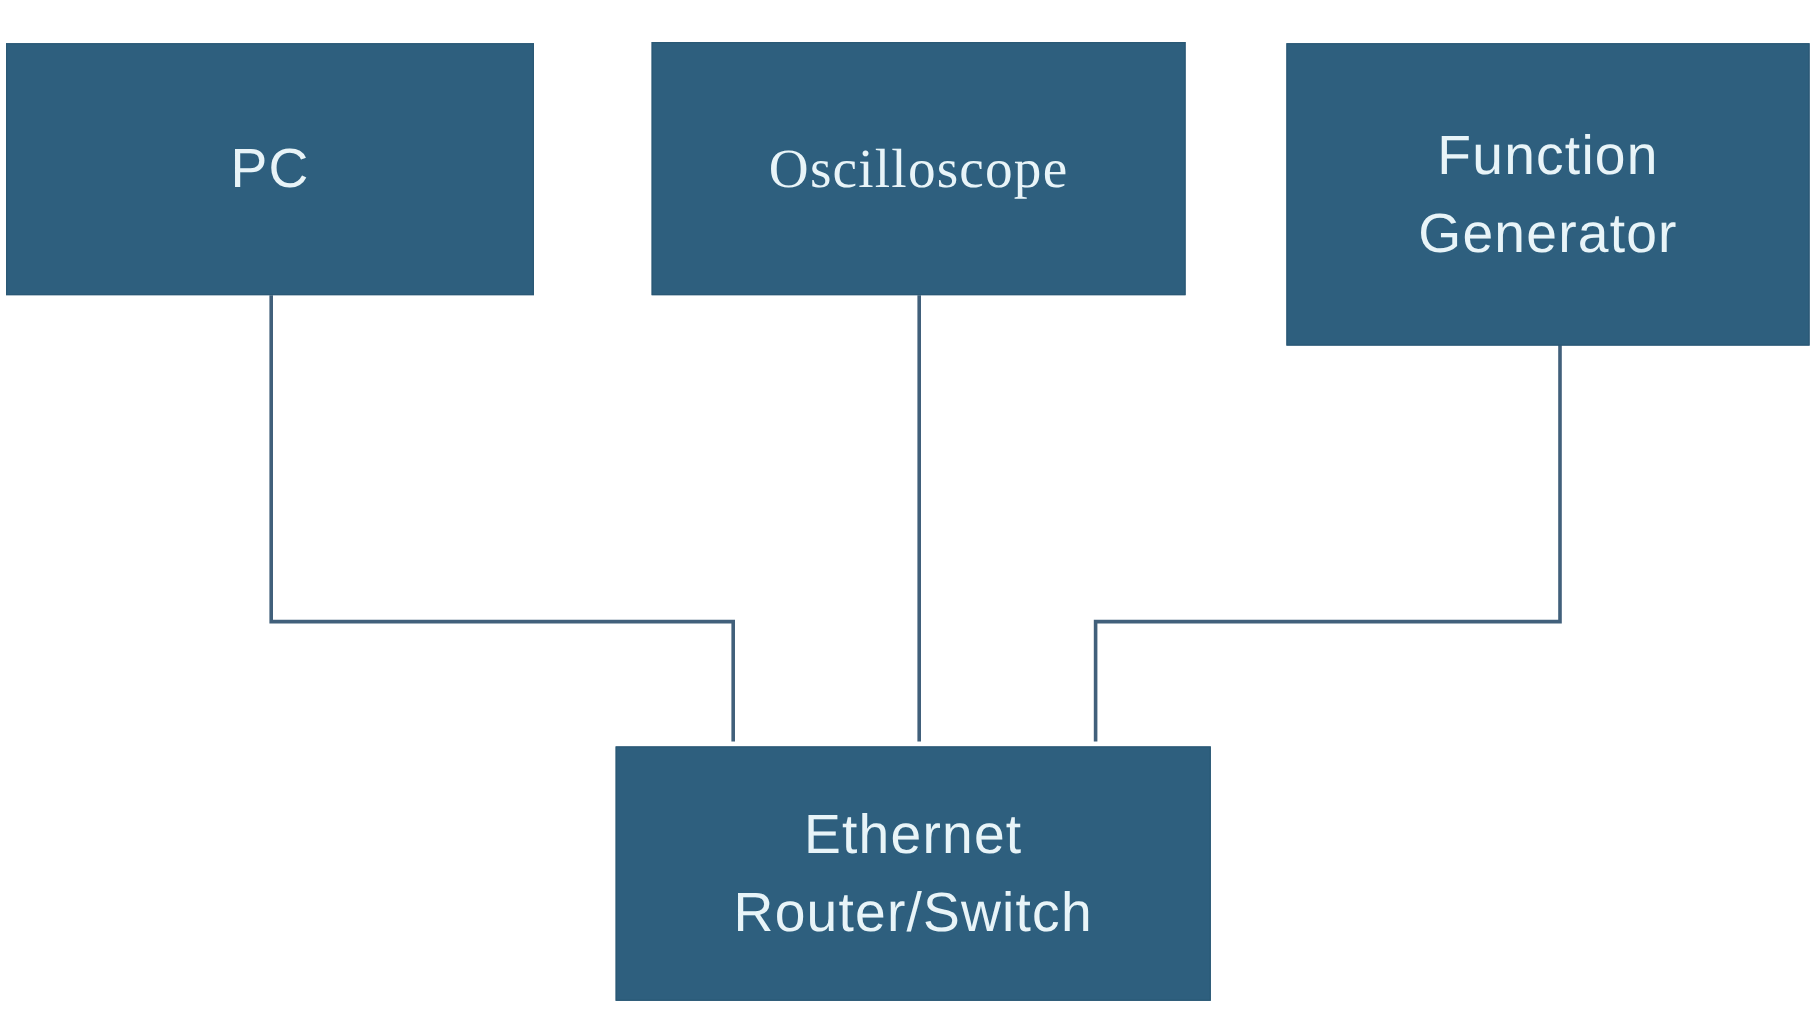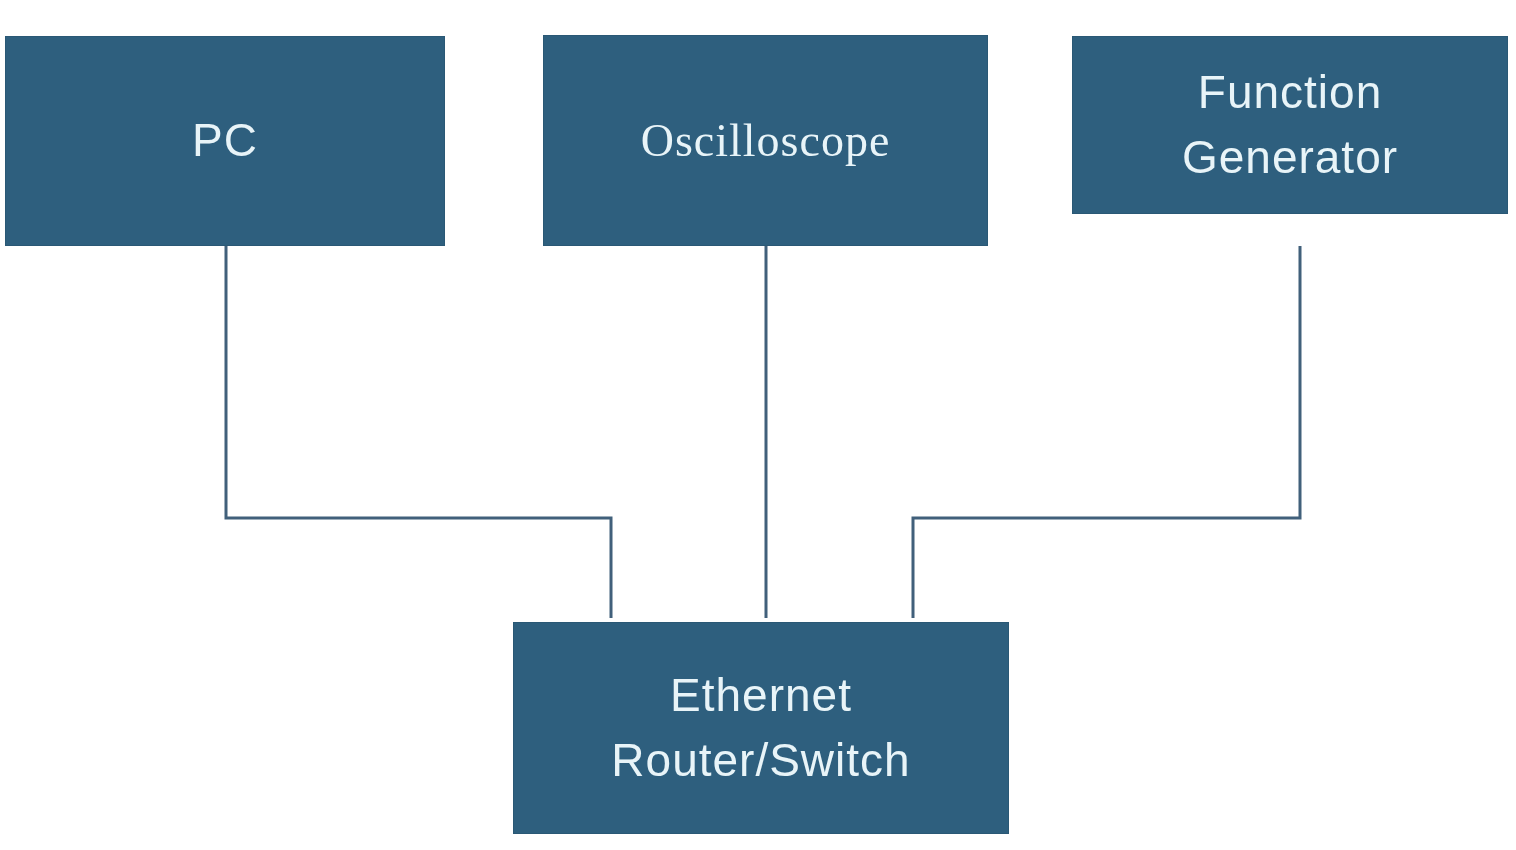--- a/index.html
+++ b/index.html
@@ -40,21 +40,21 @@
   .node-label {
     color: var(--node-text, #e8f4f8);
     font-size: 46px;
     font-weight: 400;
     letter-spacing: 1px;
     line-height: 1.42;
     white-space: pre-line;
   }
   .node-pc            { left: 5px;    top: 36px;  width: 440px; height: 210px; }
   .node-oscilloscope  { left: 543px;  top: 35px;  width: 445px; height: 211px; font-family: Liberation Serif, serif; }
-  .node-function-gen  { left: 1072px; top: 36px;  width: 436px; height: 178px; align-items: center; }
+  .node-function-gen  { left: 1072px; top: 36px;  width: 436px; height: 252px; align-items: center; }
   .node-router        { left: 513px;  top: 622px; width: 496px; height: 212px; }
 </style>
 </head>
 <body>
 
 <div class="canvas">
 
   <svg class="connector-layer" viewBox="0 0 1516 850" aria-hidden="true">
     <polyline points="226,246 226,518 611,518 611,618"></polyline>
     <polyline points="766,246 766,618"></polyline>

